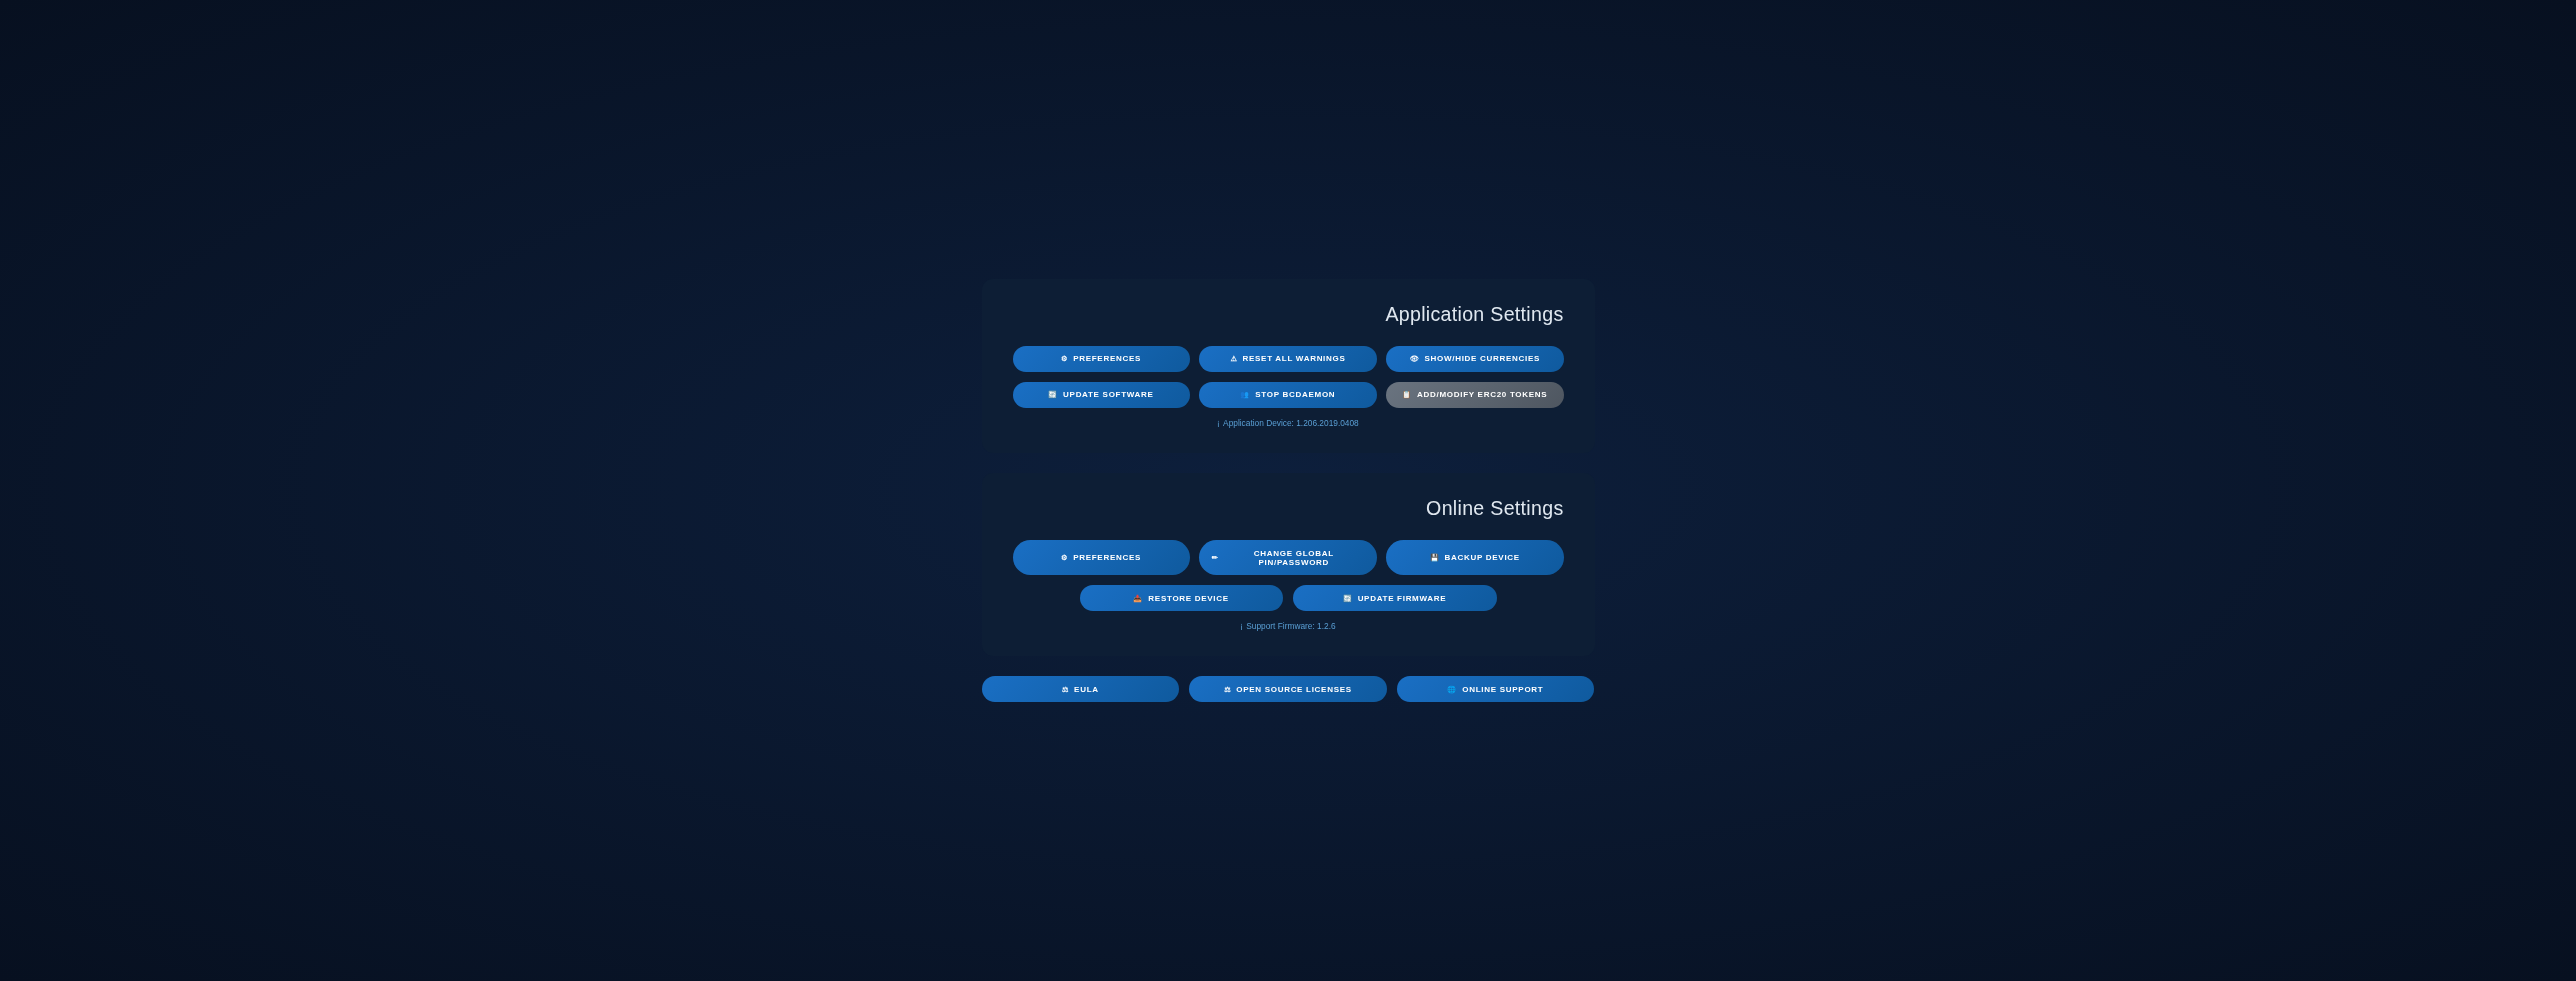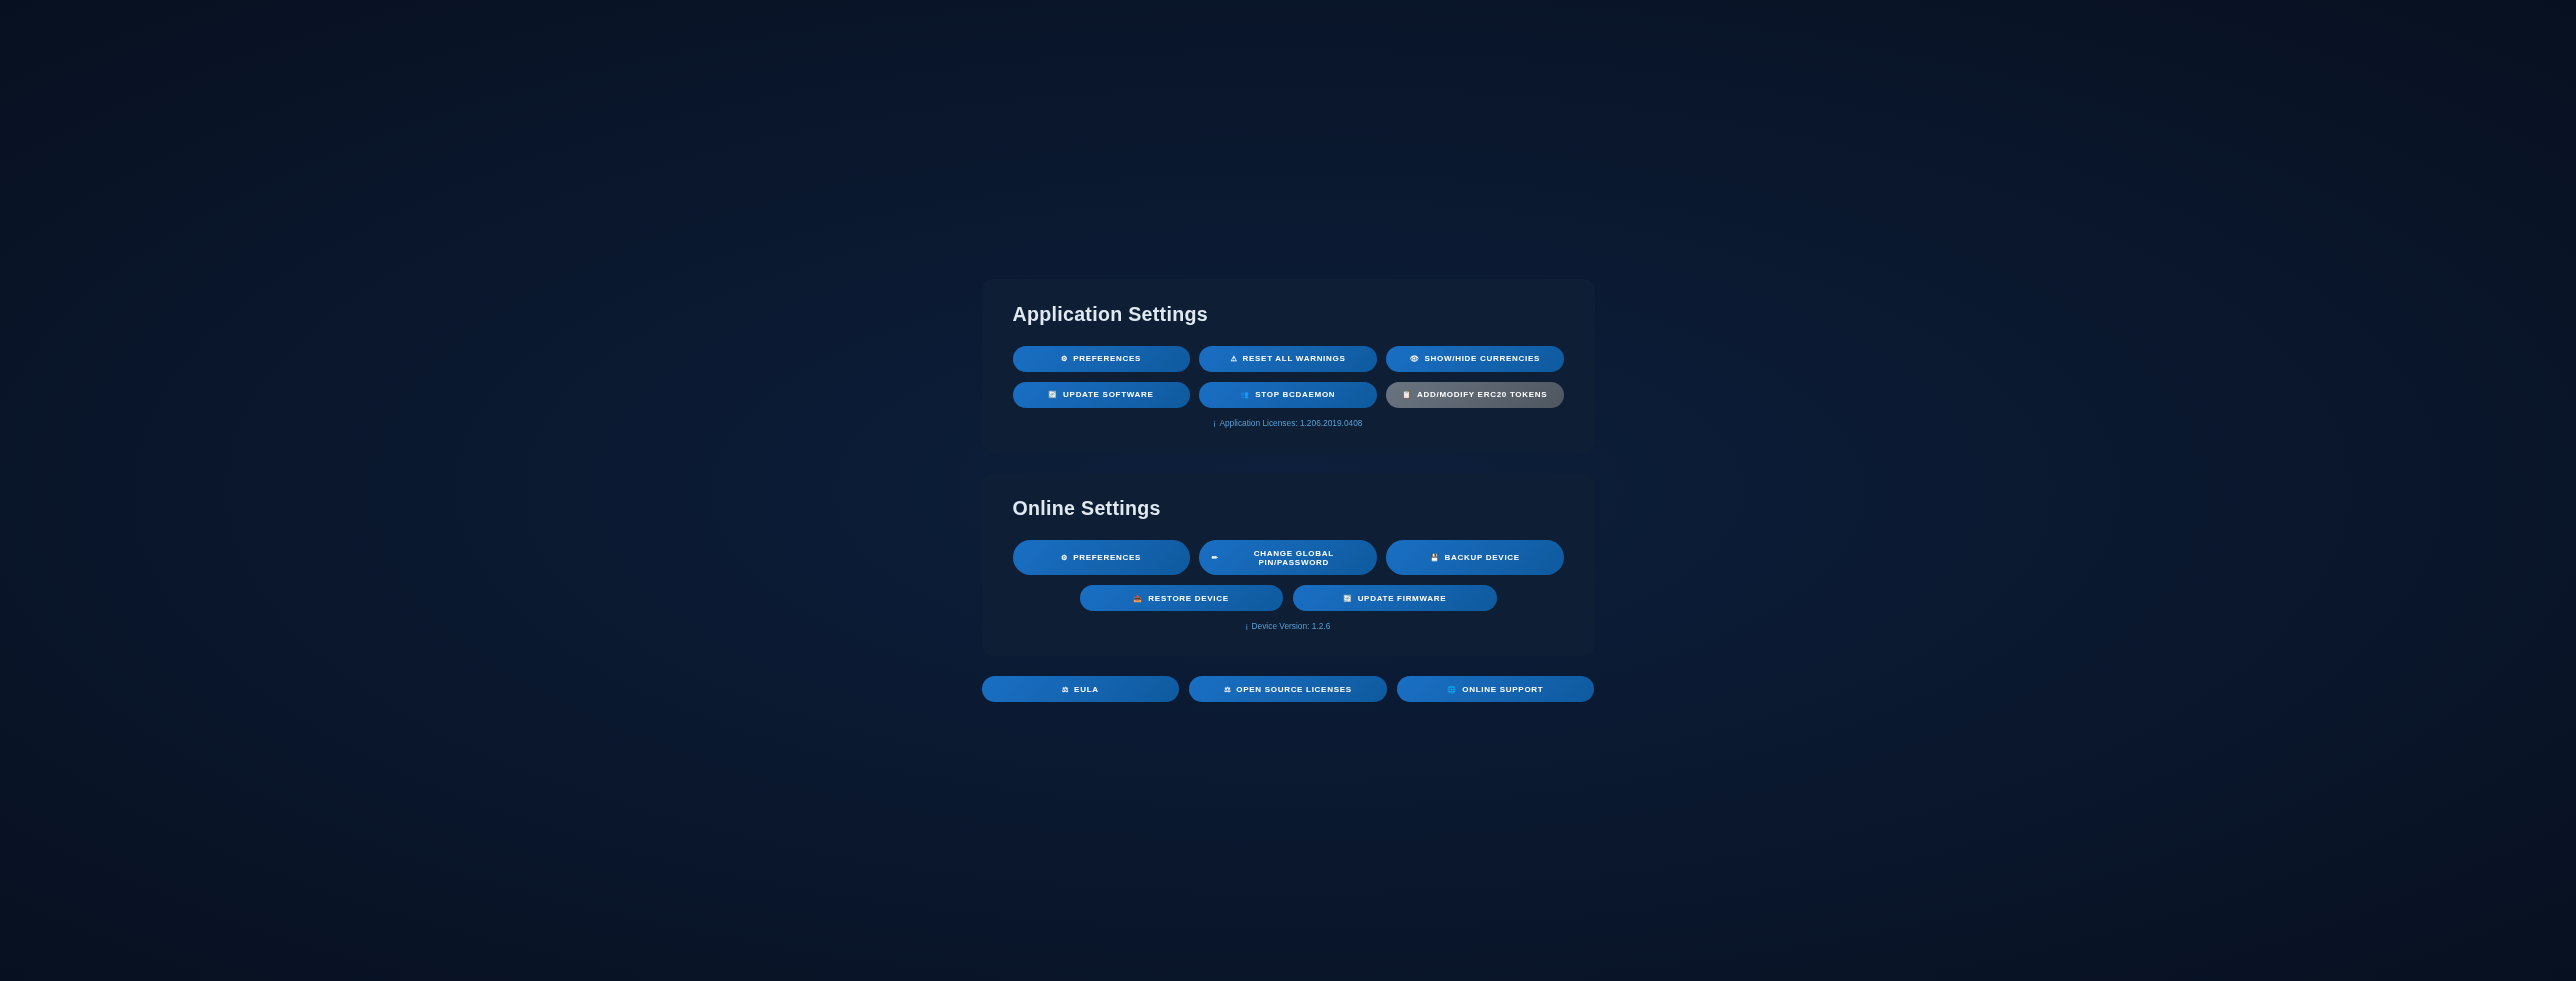--- a/index.html
+++ b/index.html
@@ -19,24 +19,24 @@
 
     .card {
       background: #0d1e35;
       border-radius: 11px;
       padding: 24.5px 31px;
       width: 100%;
       max-width: 613px;
     }
 
     .card-title {
-      text-align: left;
+      text-align: right;
       color: #e0e8f0;
       font-size: 2rem;
-      font-weight: 700;
+      font-weight: 400;
       margin-bottom: 19.6px;
       letter-spacing: 0.3px;
     }
 
     .btn-grid {
       display: grid;
       grid-template-columns: repeat(3, 1fr);
       gap: 9.8px;
       margin-bottom: 9.8px;
     }
@@ -136,21 +136,21 @@
       <span>STOP BCDAEMON</span>
     </button>
     <button class="btn btn-muted">
       <span class="icon-sym">📋</span>
       <span>ADD/MODIFY ERC20 TOKENS</span>
     </button>
   </div>
 
   <div class="version-info">
     <span>ℹ</span>
-    <span>Application Licenses: 1.206.2019.0408</span>
+    <span>Application Device: 1.206.2019.0408</span>
   </div>
 </div>
 
 <div class="card">
   <h2 class="card-title">Online Settings</h2>
 
   <div class="btn-grid">
     <button class="btn">
       <span class="icon-sym">⚙</span>
       <span>PREFERENCES</span>
@@ -171,21 +171,21 @@
       <span>RESTORE DEVICE</span>
     </button>
     <button class="btn">
       <span class="icon-sym">🔄</span>
       <span>UPDATE FIRMWARE</span>
     </button>
   </div>
 
   <div class="version-info">
     <span>ℹ</span>
-    <span>Device Version: 1.2.6</span>
+    <span>Support Firmware: 1.2.6</span>
   </div>
 </div>
 
 <div class="footer-row">
   <button class="btn">
     <span class="icon-sym">⚖</span>
     <span>EULA</span>
   </button>
   <button class="btn">
     <span class="icon-sym">⚖</span>

